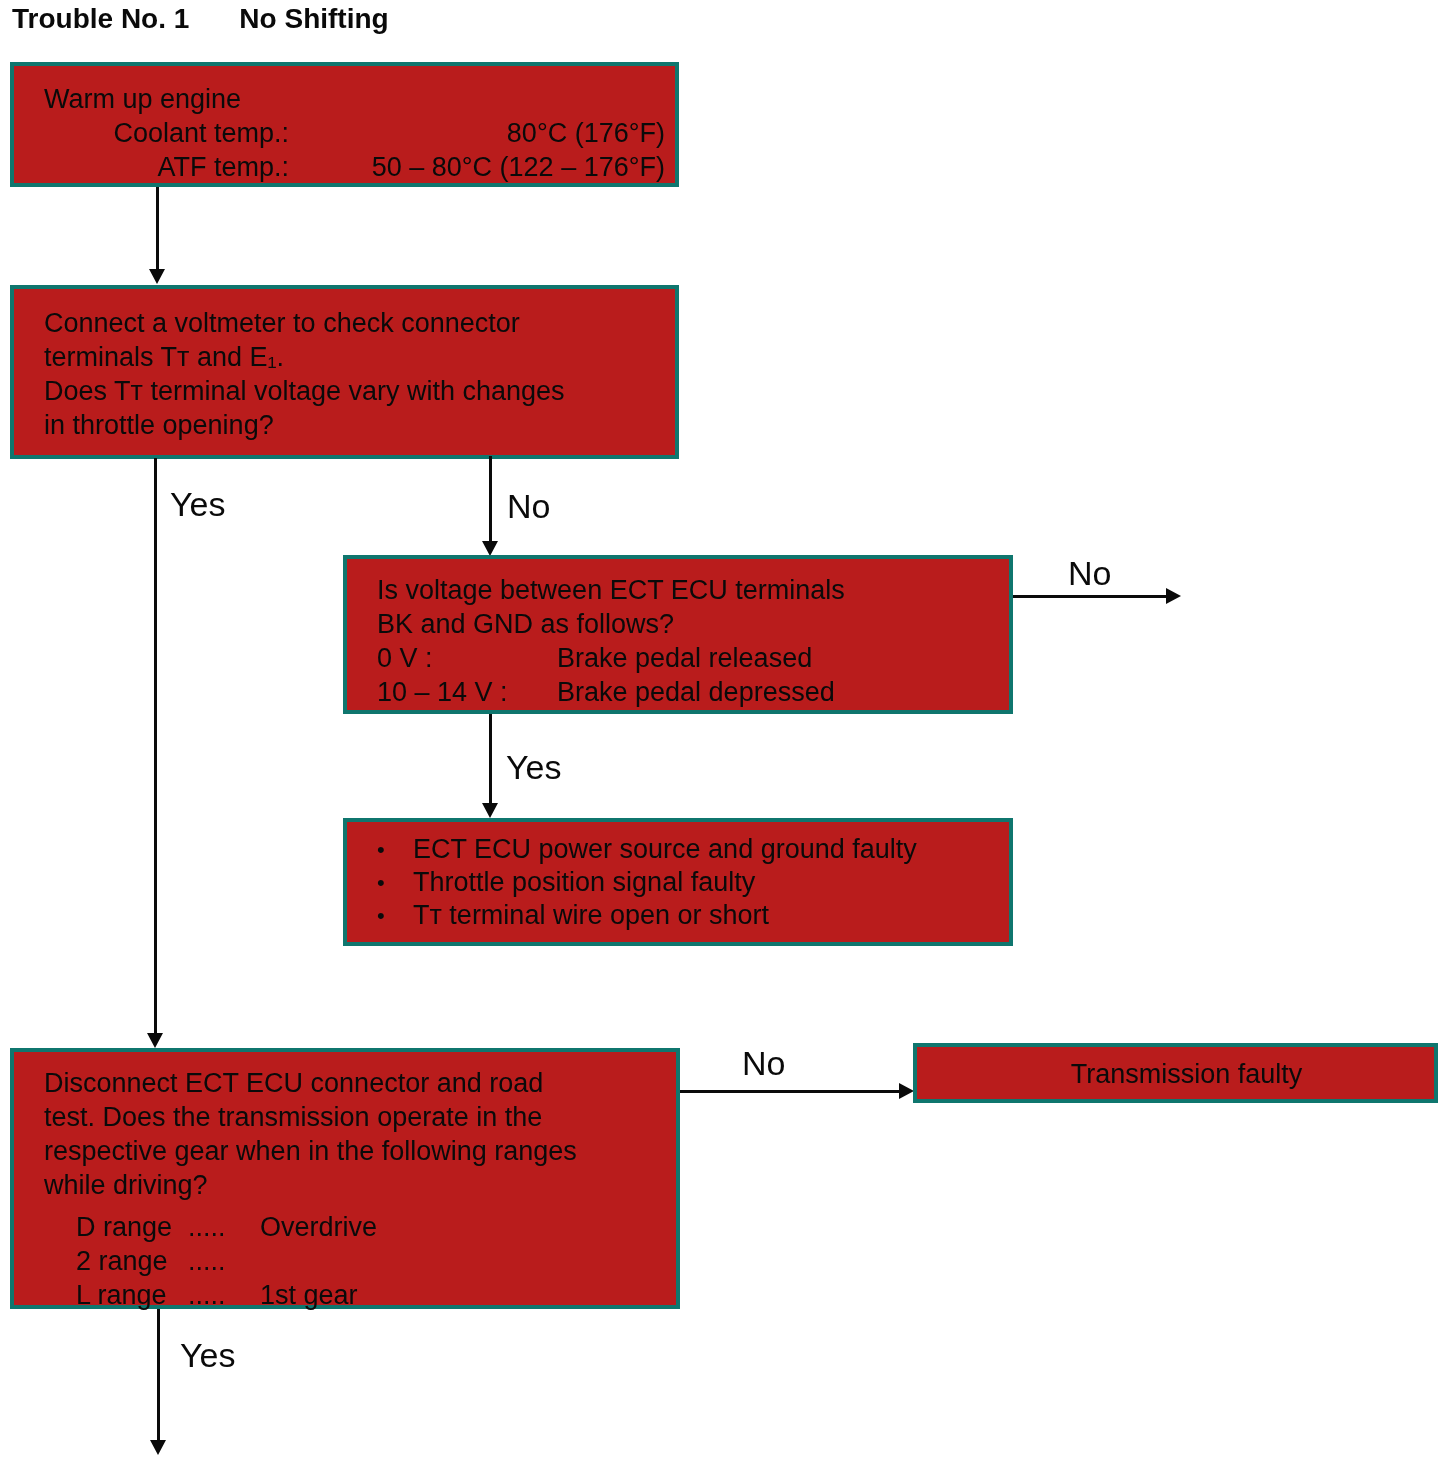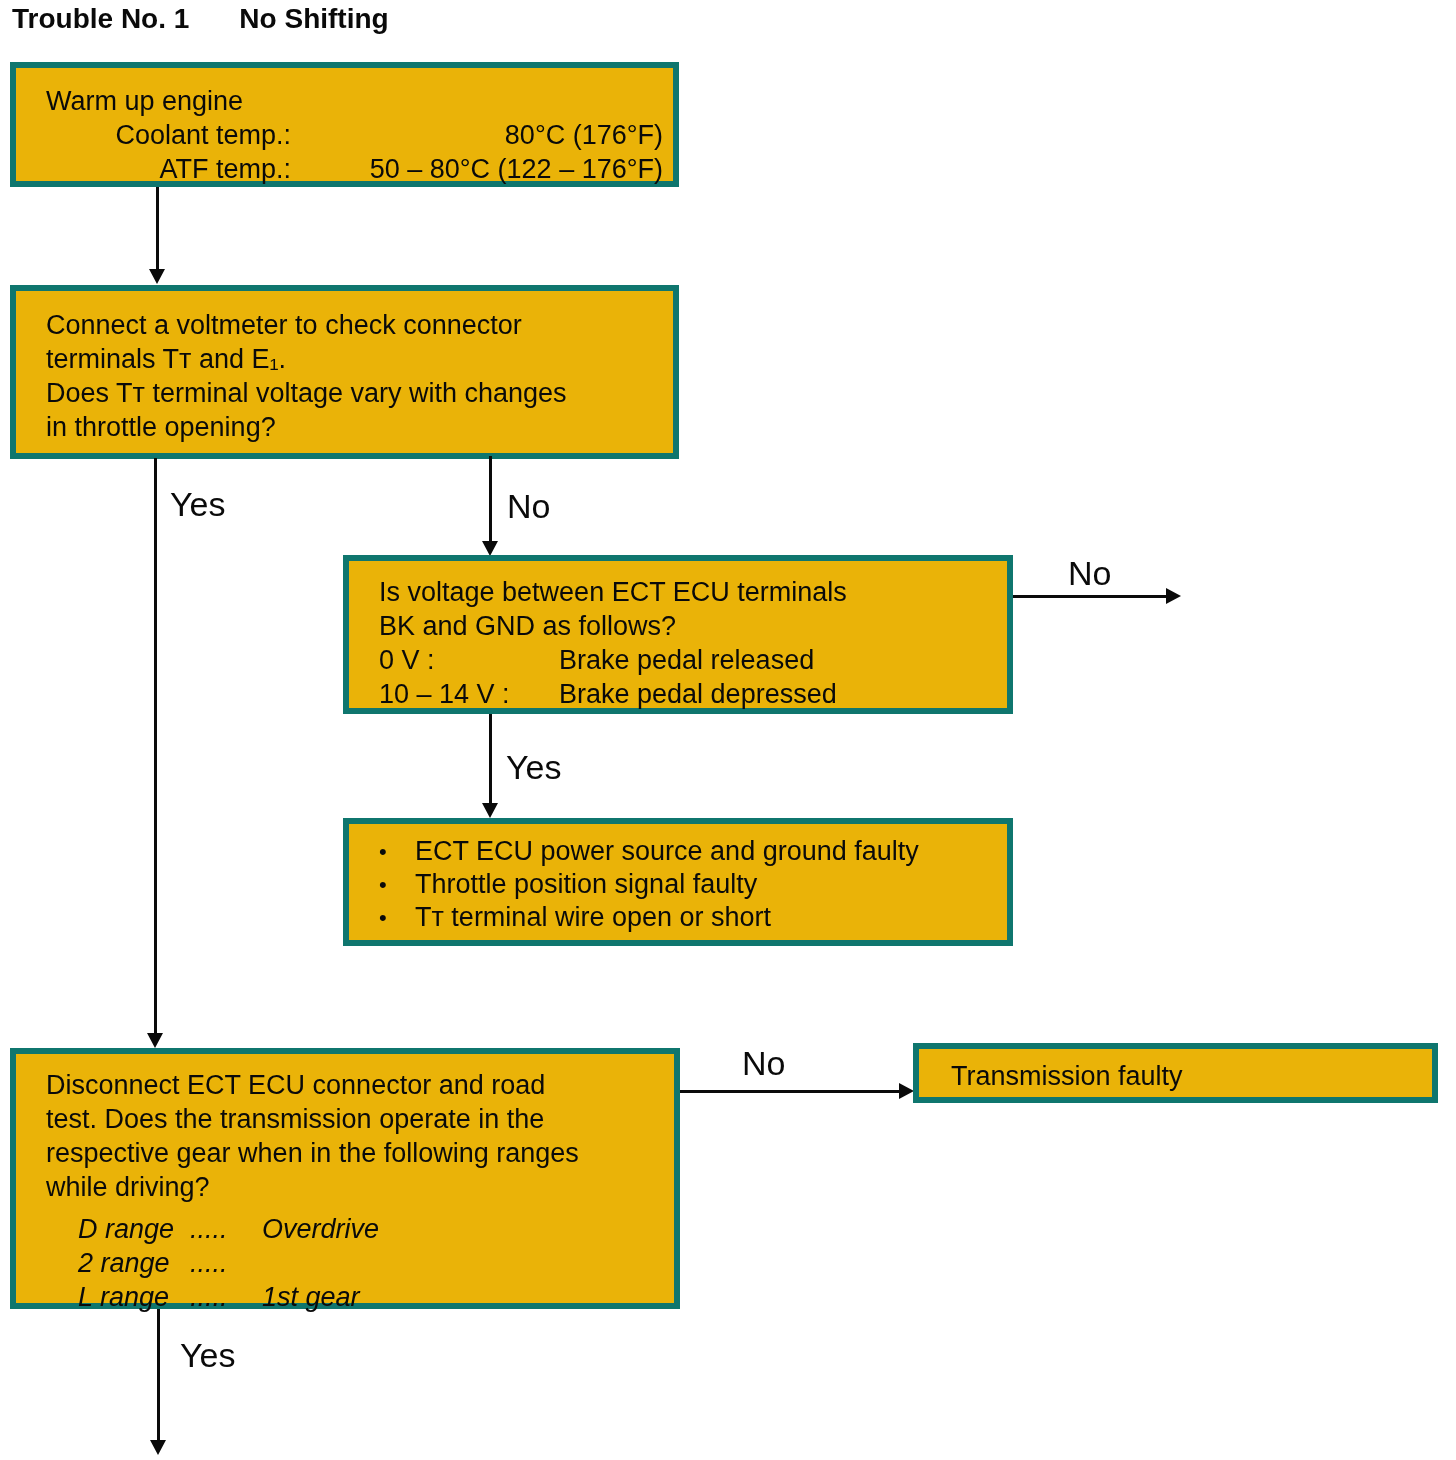--- a/index.html
+++ b/index.html
@@ -16,39 +16,39 @@
   .title {
     position: absolute;
     left: 12px; top: 2px;
     display: flex; gap: 50px;
     font-size: 28px;
     font-weight: bold;
     align-items: flex-end;
   }
   .box {
     position: absolute;
-    border: 6px solid #0f766e;
-    background: #eab308;
+    border: 4px solid #0f766e;
+    background: #b91c1c;
     box-sizing: border-box;
   }
   .preline { white-space: pre-line; }
 
   
   .node-warm-up   { left: 10px;   top: 62px;   width: 669px; height: 125px; padding: 16px 10px 0 30px; }
   .node-voltmeter { left: 10px;   top: 285px;  width: 669px; height: 174px; padding: 17px 6px 0 30px; }
   .node-bkgnd     { left: 343px;  top: 555px;  width: 670px; height: 159px; padding: 14px 10px 0 30px; }
   .node-brake     { left: 1181px; top: 555px;  width: 257px; height: 89px;  padding: 7px 10px 0 30px; }
   .node-ecufault  { left: 343px;  top: 818px;  width: 670px; height: 128px; padding: 11px 10px 0 30px; }
   .node-roadtest  { left: 10px;   top: 1048px; width: 670px; height: 261px; padding: 14px 10px 0 30px; }
-  .node-trans     { left: 913px;  top: 1043px; width: 525px; height: 60px;  padding: 10px 10px 0 32px; }
+  .node-trans     { left: 913px;  top: 1043px; width: 525px; height: 60px;  padding: 10px 10px 0 32px; text-align: center; }
 
   .kv { display: grid; grid-template-columns: 213px auto; margin-left: 32px; text-align: right; }
   .vrow { display: grid; grid-template-columns: 180px auto; }
   .vrow .vval { text-align: left; padding-right: 14px; }
-  .range-row { display: grid; grid-template-columns: 112px 72px auto; margin-left: 32px; font-style: italic; }
+  .range-row { display: grid; grid-template-columns: 112px 72px auto; margin-left: 32px; }
   .range-rows { margin-top: 8px; }
   .bullet-row { display: grid; grid-template-columns: 36px auto; line-height: 33px; }
   .bullet-row .bullet { text-align: left; font-size: 22px; }
 
   
   .vline { position: absolute; width: 3px; background: #0a0a0a; }
   .hline { position: absolute; height: 3px; background: #0a0a0a; }
 
   
   .arr-down {

